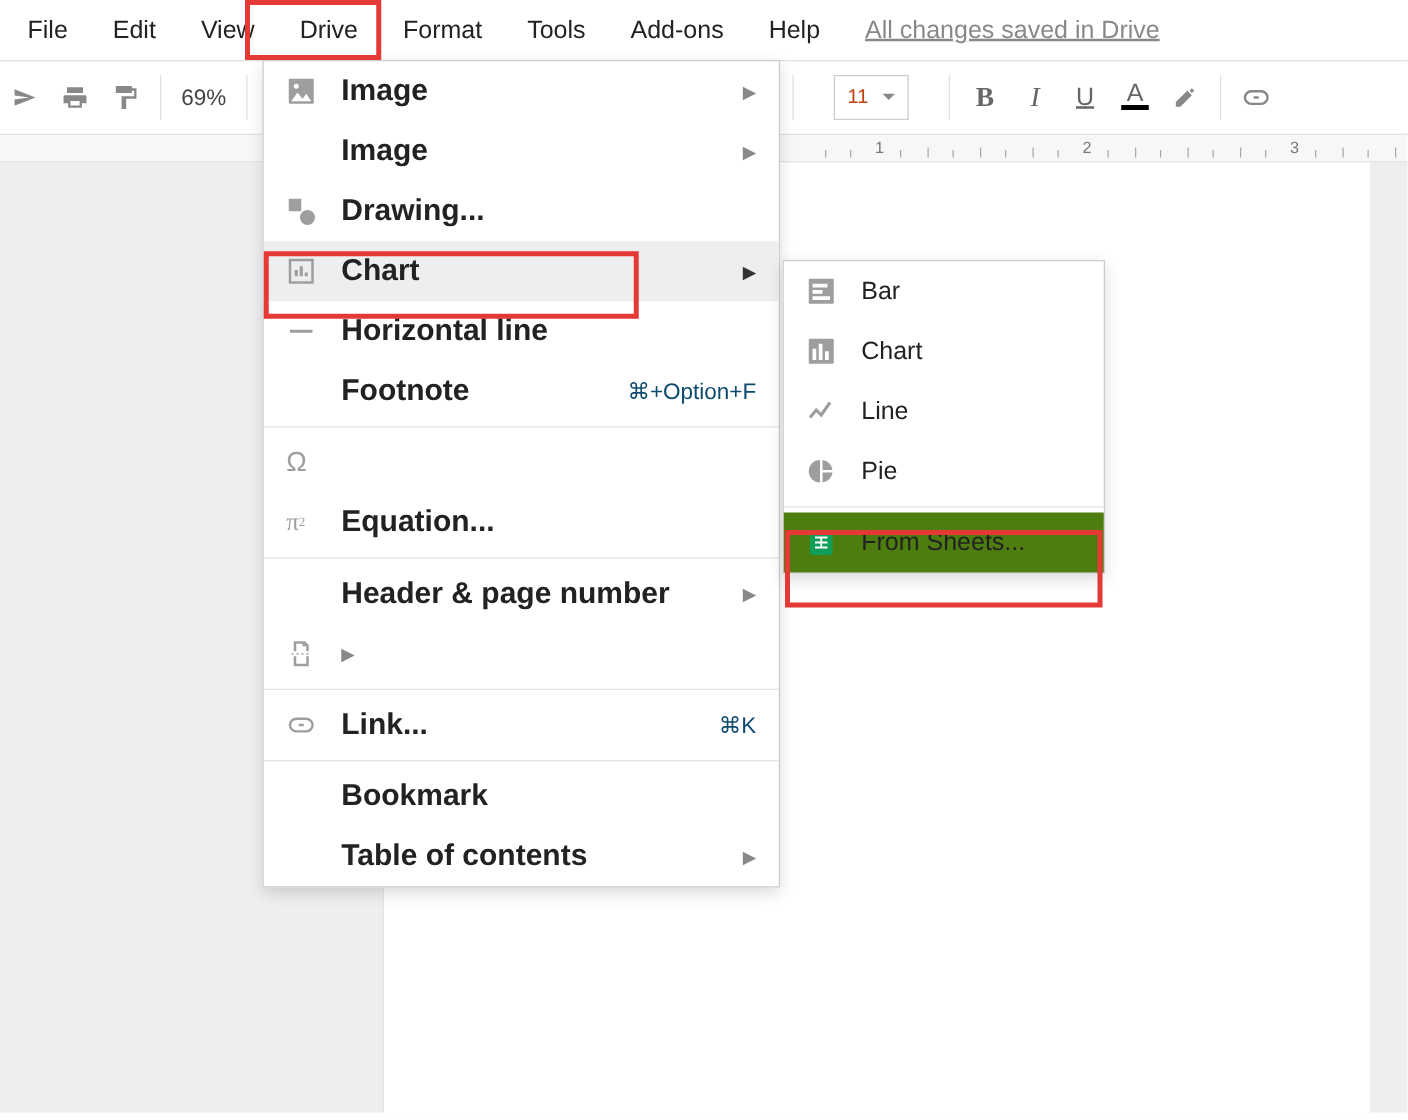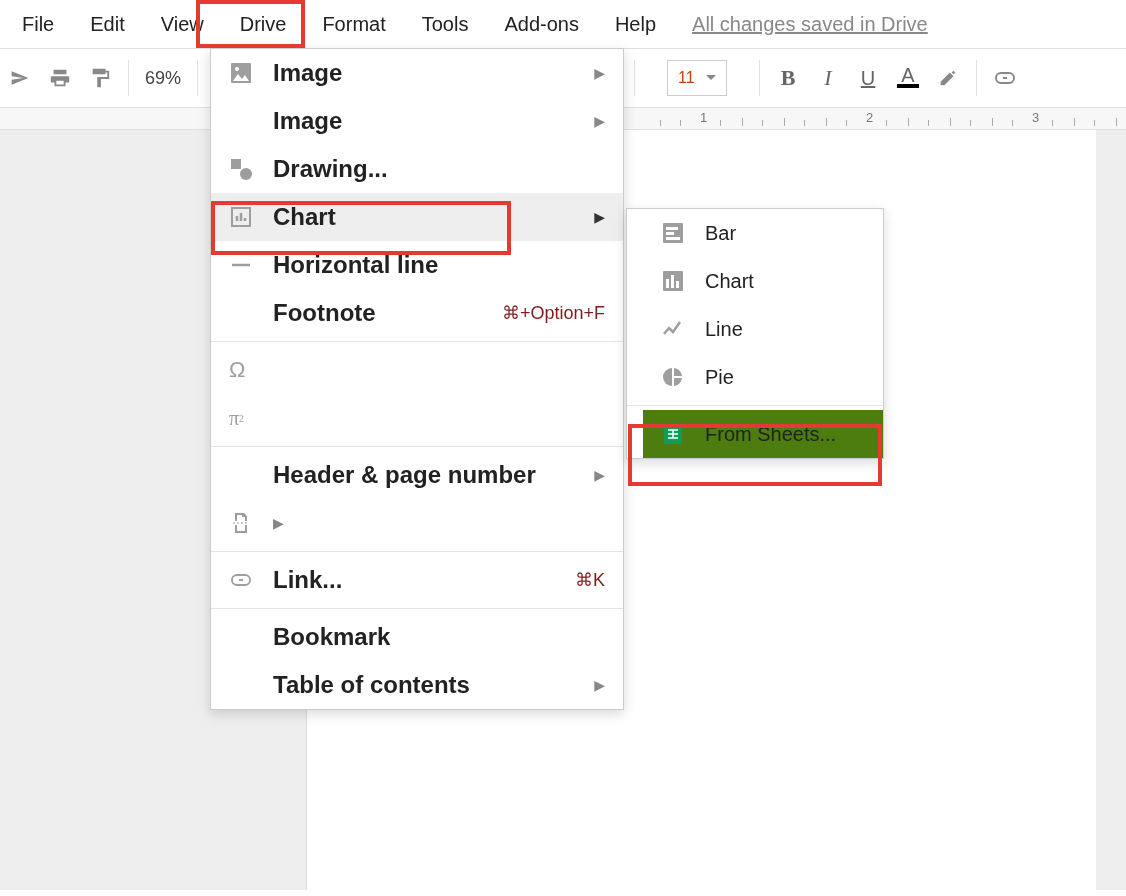--- a/index.html
+++ b/index.html
@@ -82,32 +82,32 @@
       background:#fff; border:1px solid #ccc;
       box-shadow: 0 4px 12px rgba(0,0,0,.15);
       width:414px;
       z-index:10;
     }
     .dropdown .row {
       display:flex; align-items:center; height:48px; padding: 0 18px 0 18px; cursor:pointer; position:relative;
     }
     .dropdown .row .icon { width:44px; display:flex; align-items:center; color:#888; }
     .dropdown .row .label { flex:1; font-size:24px; color:#222;font-weight:bold; }
-    .dropdown .row .shortcut { font-size:18px; color:#7f1d1d; }
+    .dropdown .row .shortcut { font-size:18px; color:#0c4a6e; }
     .dropdown .row .sub { color:#888; font-size:14px; }
     .dropdown .row.highlight { background:#eeeeee; }
     .dropdown hr { border:none; border-top:1px solid #e4e4e4; margin:4px 0; }
     .submenu {
       position:absolute; top:176px;
       background:#fff; border:1px solid #ccc;
       box-shadow: 0 4px 12px rgba(0,0,0,.15);
       width:258px;
       z-index:11;
     }
-    .submenu .row { height:48px; display:flex; align-items:center; padding:0 18px; cursor:pointer;margin-left:16px; }
+    .submenu .row { height:48px; display:flex; align-items:center; padding:0 18px; cursor:pointer; }
     .submenu .row .icon { width:44px; display:flex; align-items:center; color:#888; }
     .submenu .row .label { font-size:20px; color:#222; }
     .submenu .row.highlight { background:#4d7c0f; }
     .submenu hr { border:none; border-top:1px solid #e4e4e4; margin:4px 0; }
     
     .hl {
       position:absolute; border:4px solid #e53935; z-index:50; pointer-events:none;
     }
   </style>
 </head>
@@ -251,20 +251,21 @@
     <span class="icon"></span>
     <span class="label">Footnote</span>
     <span class="shortcut">⌘+Option+F</span>
   </div>
   <hr>
   <div class="row">
     <span class="icon" style="font-size:22px;color:#9e9e9e">Ω</span>
   </div>
   <div class="row">
     <span class="icon" style="font-size:20px;color:#9e9e9e;font-family:serif">π<sup style="font-size:10px">2</sup></span>
+    <span class="label">Equation...</span>
   </div>
   <hr>
   <div class="row">
     <span class="icon"></span>
     <span class="label">Header &amp; page number</span>
     <span class="sub">▶</span>
   </div>
   <div class="row">
     <span class="icon">
       <svg width="24" height="24" viewBox="0 0 24 24" fill="#9e9e9e">

